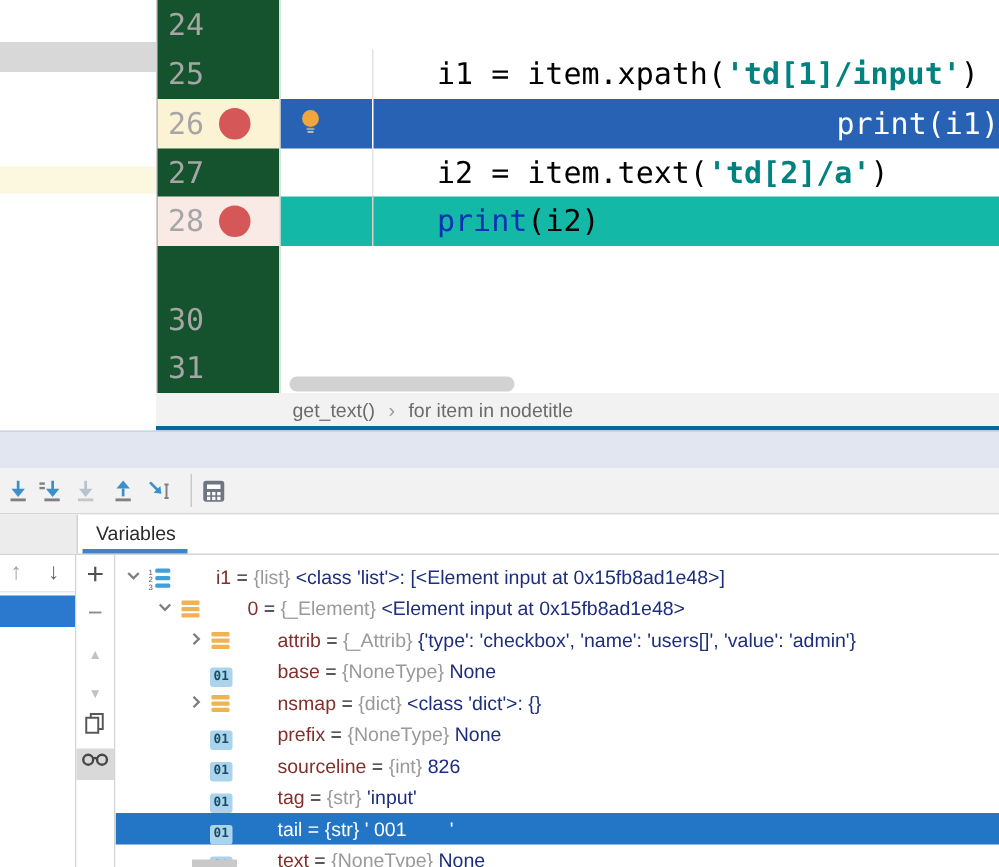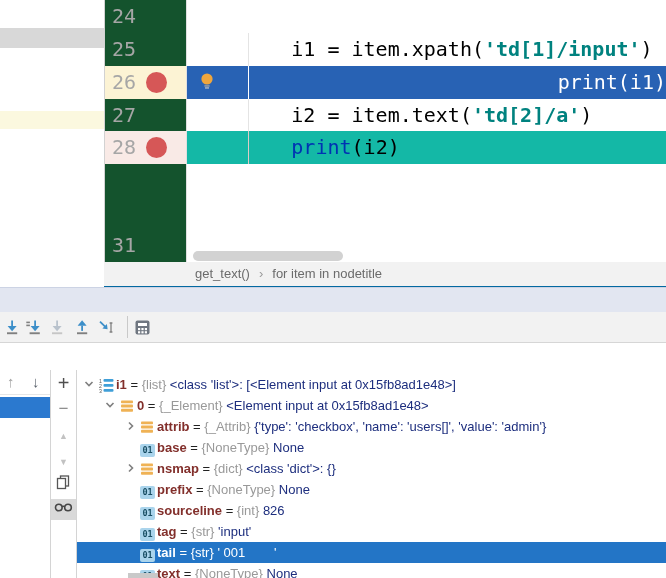--- a/index.html
+++ b/index.html
@@ -21,21 +21,21 @@
          padding:4px 0 0 8px;font:20px "DejaVu Sans Mono",monospace;color:#000;}
   .row-exec{background:#2862b4;}
   .row-exec .tk{color:#fff !important;font-weight:normal;}
   .row-bp{background:#14b8a6;}
   .tk-string{color:#00827f;font-weight:bold;}
   .tk-keyword{color:#0033b3;}
   .guide{position:absolute;left:61px;top:0;width:1px;height:33px;}
   .bulb{position:absolute;left:12px;top:6px;width:16px;height:20px;}
   .hscroll{position:absolute;left:193px;top:251px;width:150px;height:10px;background:#d2d2d2;border-radius:5px;}
   .breadcrumb{position:absolute;left:104px;top:262px;width:562px;height:25px;background:#f2f2f2;
-              border-bottom:1px solid #0369a1;box-sizing:border-box;font-size:13px;color:#6b6b6b;line-height:24px;}
+              border-bottom:3px solid #0369a1;box-sizing:border-box;font-size:13px;color:#6b6b6b;line-height:24px;}
   .bc-first{margin-left:91px;}
   .bc-sep{margin:0 9px;color:#9a9a9a;}
   
   .splitter{position:absolute;left:0;top:287px;width:666px;height:25px;background:#e2e6f1;
             border-top:1px solid #ccd3e4;box-sizing:border-box;}
   
   .dbg-toolbar{position:absolute;left:0;top:312px;width:666px;height:31px;background:#f2f2f2;
                border-bottom:1px solid #d6d6d6;box-sizing:border-box;}
   .tbtn{position:absolute;top:7px;width:17px;height:17px;}
   .tsep{position:absolute;left:127px;top:4px;width:1px;height:22px;background:#c9c9c9;}
@@ -57,21 +57,21 @@
             border-right:1px solid #d4d4d4;box-sizing:border-box;}
   .wbtn{position:absolute;left:0;width:100%;height:21px;text-align:center;line-height:20px;}
   .wbtn-active{background:#d9d9d9;}
   
   .tree{position:absolute;left:77px;top:370px;width:589px;height:208px;background:#fff;overflow:hidden;}
   .trow{position:absolute;left:0;width:100%;height:21px;font-size:13px;}
   .trow.sel{background:#2375c6;}
   .chev{position:absolute;top:4px;width:12px;height:12px;}
   .ticon{position:absolute;top:4px;}
   .ttext{position:absolute;top:3px;white-space:pre;}
-  .vname{color:#822f2b;font-weight:bold;}
+  .vname{color:#822f2b;font-weight:normal;margin-left:28px;}
   .veq{color:#222;}
   .vtype{color:#999;}
   .vval{color:#1d2e7e;}
   .sel .vname,.sel .veq,.sel .vtype,.sel .vval{color:#fff !important;}
   .prim-ico{display:inline-block;width:15px;height:13px;background:#aad4ec;border-radius:2px;
             font:bold 8.5px "DejaVu Sans Mono",monospace;color:#174d63;text-align:center;line-height:13px;}
   .tree-hscroll{position:absolute;left:128px;top:573px;width:30px;height:5px;background:#c9c9c9;}
 </style>
 </head>
 <body>
@@ -93,20 +93,23 @@
       <div class="g-row g-current" style="top: 66px;">
         <span class="lnum">26</span>
         <div class="bp-dot"></div>
       </div>
       <div class="g-row g-plain" style="top: 99px;">
         <span class="lnum">27</span>
       </div>
       <div class="g-row g-bp" style="top: 131px;">
         <span class="lnum">28</span>
         <div class="bp-dot"></div>
+      </div>
+      <div class="g-row g-plain" style="top: 197px;">
+        <span class="lnum">30</span>
       </div>
       <div class="g-row g-plain" style="top: 229px;">
         <span class="lnum">31</span>
       </div>
     </div>
   <div class="code" id="code">
       <div class="c-row" style="top: 0px;"></div>
       <div class="c-row" style="top: 33px;"><div class="guide" style="background: rgb(228, 228, 228);"></div><span class="tk tk-plain">        i1 = item.xpath(</span><span class="tk tk-string">'td[1]/input'</span><span class="tk tk-plain">)</span></div>
       <div class="c-row row-exec" style="top: 66px; text-align: right;"><div class="guide" style="background: rgb(255, 255, 255);"></div><div class="bulb"><svg width="16" height="20">
             <circle cx="8" cy="7" r="5.6" fill="#f0a63c"></circle>
@@ -163,20 +166,27 @@
             <rect x="4" y="9" width="2.2" height="2.2"></rect>
             <rect x="7.4" y="9" width="2.2" height="2.2"></rect>
             <rect x="10.8" y="9" width="2.2" height="2.2"></rect>
             <rect x="4" y="12.2" width="2.2" height="2.2"></rect>
             <rect x="7.4" y="12.2" width="2.2" height="2.2"></rect>
             <rect x="10.8" y="12.2" width="2.2" height="2.2"></rect>
           </g>
         </svg></div>
     </div>
 
+  <div class="tabs-row">
+    <div class="tabs-left"></div>
+    <div class="tab-variables">
+      <span>Variables</span>
+      <div class="tab-underline"></div>
+    </div>
+  </div>
 
   <div class="frames" id="frames">
     <div class="frames-sep"></div>
     <div class="frame-selected"></div>
   <div class="f-arrow" style="left: 7px; color: rgb(163, 163, 163);">↑</div>
       <div class="f-arrow" style="left: 32px; color: rgb(95, 102, 112);">↓</div>
     </div>
 
   <div class="watchbar" id="watchbar">
       <div class="wbtn" style="top: 3px; color: rgb(79, 79, 79); font-size: 20px;">+</div>

